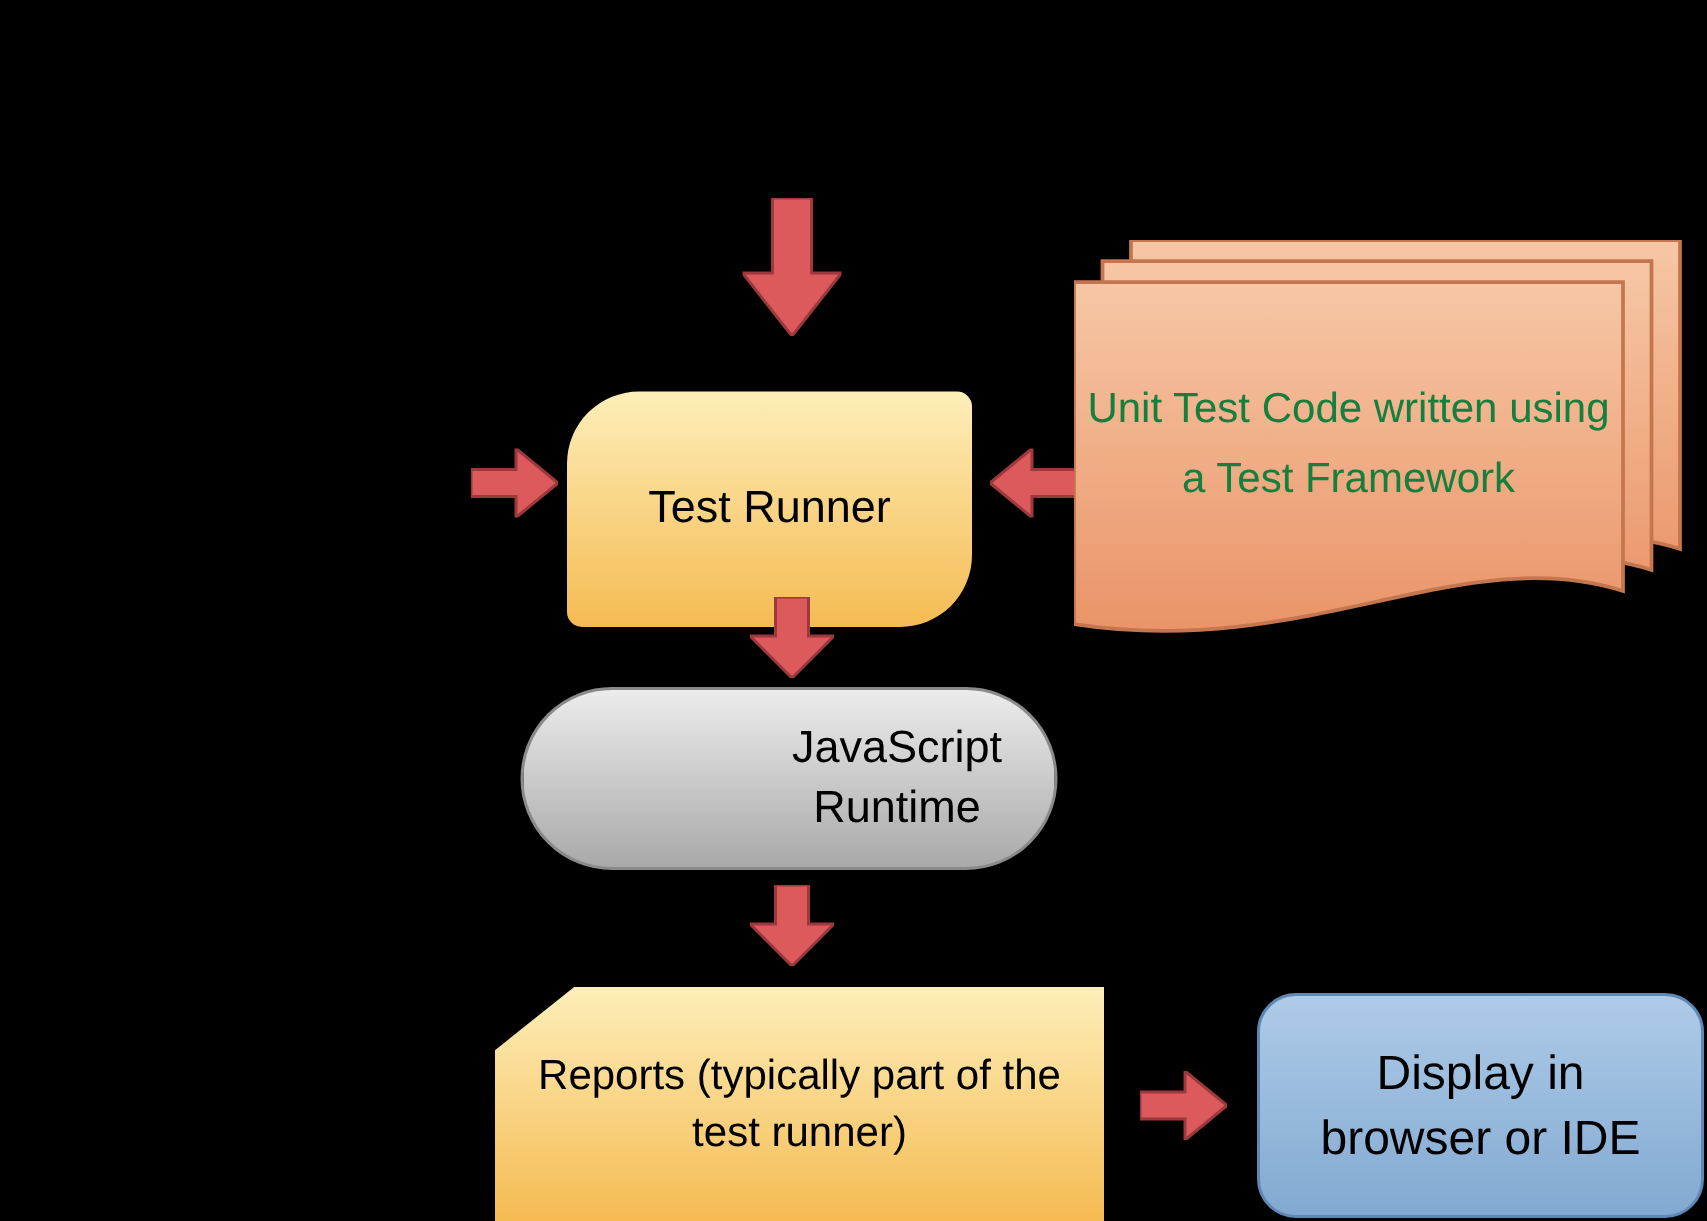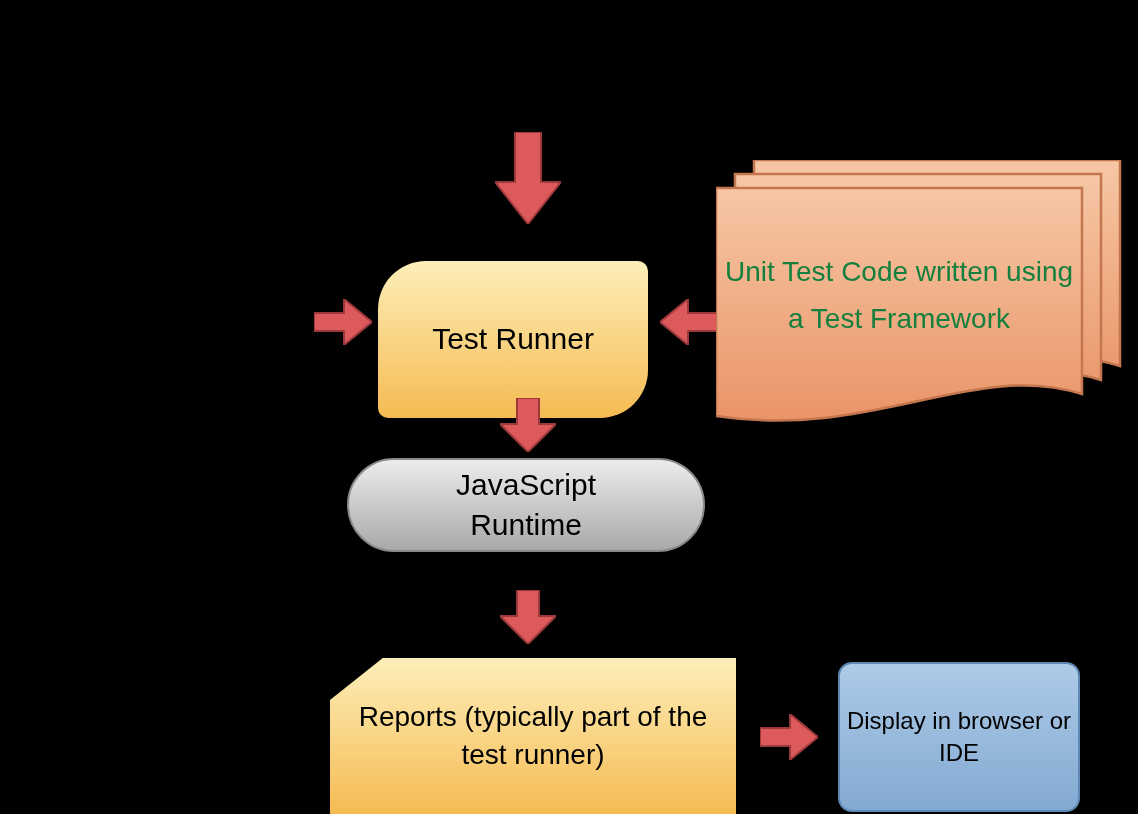--- a/index.html
+++ b/index.html
@@ -21,47 +21,47 @@
   .test-runner{
     left:378px;top:228px;width:270px;height:157px;
     background:linear-gradient(#fdeeb9,#f5bb52);
     border-radius:48px 10px 48px 10px;
     display:flex;align-items:center;justify-content:center;
     font-size:30px;
     margin-top:33px;
   }
   
   .js-runtime{
-    left:347px;top:458px;width:358px;height:94px;
+    left:347px;top:458px;width:358px;height:122px;
     background:linear-gradient(#ececec,#a9a9a9);
     border:2px solid #8a8a8a;
     border-radius:62px;
     box-sizing:border-box;
-    display:flex;align-items:center;justify-content:center;
+    display:flex;align-items:center;justify-content:flex-end;
     font-size:30px;
   }
   .js-runtime .node-label{max-width:210px;}
   
   .reports{
     left:330px;top:658px;width:406px;height:156px;
     background:linear-gradient(#fdeeb9,#f5bb52);
     clip-path:polygon(13% 0, 100% 0, 100% 100%, 0 100%, 0 27%);
     display:flex;align-items:center;justify-content:center;
     font-size:28px;
   }
   .reports .node-label{max-width:350px;}
   
   .display-box{
-    left:838px;top:662px;width:242px;height:150px;
+    left:838px;top:662px;width:298px;height:150px;
     background:linear-gradient(#aecbe8,#82a9d1);
     border:2px solid #5f89b4;
-    border-radius:14px;
+    border-radius:26px;
     box-sizing:border-box;
     display:flex;align-items:center;justify-content:center;
-    font-size:24px;
+    font-size:32px;
   }
   .display-box .node-label{max-width:230px;}
   
   .doc-stack{pointer-events:none;}
   .doc-stack .doc-text{
     position:absolute;
     font-size:28px;
     text-align:center;
     color:#15803d;
   }

